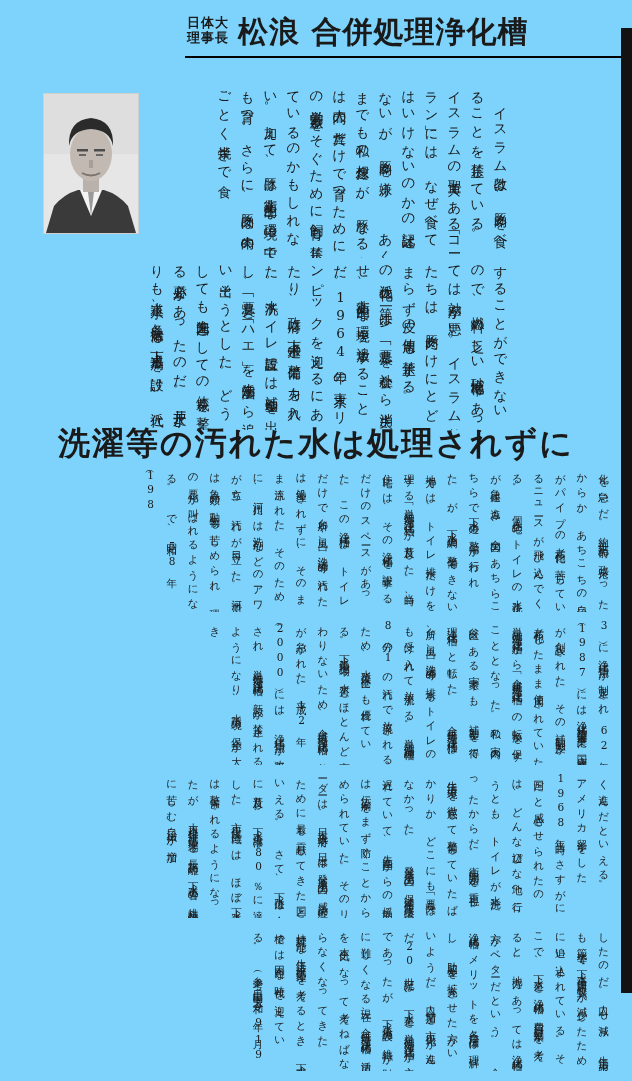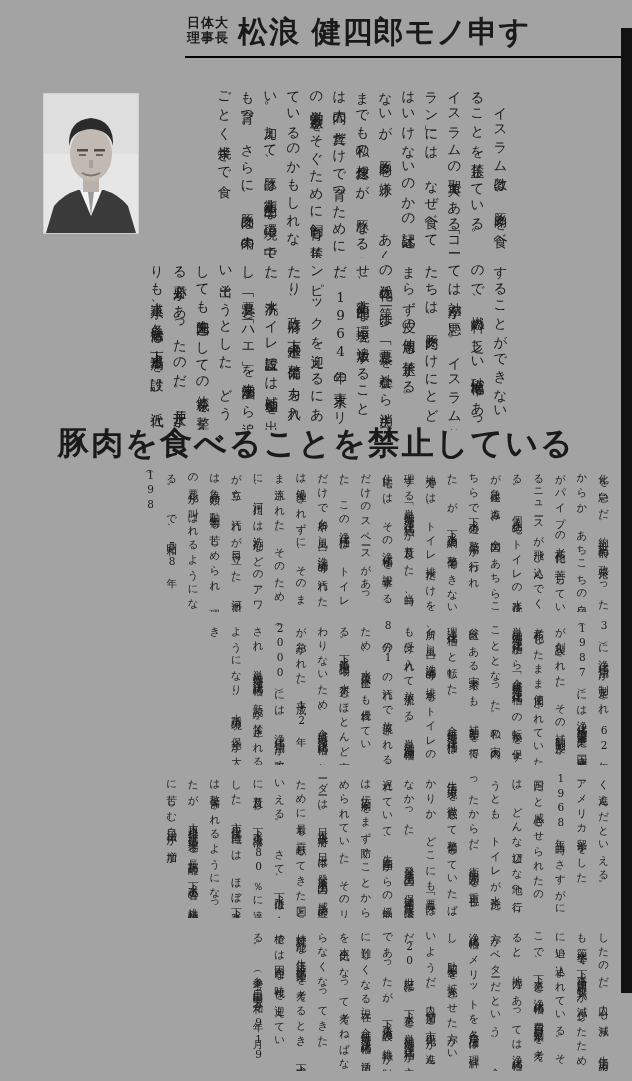--- a/index.html
+++ b/index.html
@@ -1,18 +1,18 @@
 <!DOCTYPE html>
 <html lang="ja"><head>
 <meta charset="utf-8">
 <style>
   html,body{margin:0;padding:0;background:#888;}
   .page{
     position:relative;width:632px;height:1081px;margin:0 auto;
-    background:#a3a3a3;overflow:hidden;
+    background:#7dd3fc;overflow:hidden;
     font-family:"DejaVu Serif","Liberation Serif",serif;
     color:#1a1a1a;
   }
   
   .masthead{
     position:absolute;left:185px;top:6px;width:447px;height:50px;
     border-bottom:2px solid #000;
     display:flex;align-items:center;gap:9px;
   }
   .masthead-role{
@@ -78,21 +78,21 @@
 </head>
 <body>
 
 <div class="page">
 
   <header class="masthead">
     <div class="masthead-role">
       <span>日体大</span>
       <span>理事長</span>
     </div>
-    <div class="masthead-title">松浪 健四郎モノ申す</div>
+    <div class="masthead-title">松浪 合併処理浄化槽</div>
   </header>
 
   <div class="edge-bar"></div>
 
 
   <section class="intro">
     <div class="photo">
       <svg width="94" height="139" viewBox="0 0 94 139" xmlns="http://www.w3.org/2000/svg">
         <rect x="0" y="0" width="94" height="139" fill="#e6e6e6"></rect>
         <rect x="0" y="0" width="94" height="60" fill="#dedede"></rect>
@@ -115,21 +115,21 @@
         <rect x="52" y="60" width="7" height="2" fill="#666"></rect>
 
         <rect x="45" y="66" width="4" height="8" fill="#a89f97"></rect>
         <path d="M38 79 Q47 84 56 79" stroke="#7c746d" stroke-width="2" fill="none"></path>
       </svg>
     </div>
     <div class="intro-dan1 vtext">　イスラム教は、豚肉を食べることを禁止している。イスラムの聖典である「コーラン」には、なぜ食べてはいけないのかの記述はないが、豚肉を嫌う。　あくまでも私の想像だが、豚なる家畜は人間の糞だけで育つために人間の労働意欲をそぐために飼育も禁止しているのかもしれない。加えて、豚は非衛生的な環境の中でも育つ。さらに、豚肉は牛肉のごとく半焼きで食</div>
     <div class="intro-dan2 vtext">することができないので、燃料の乏しい砂漠地帯にあっては効率が悪い。イスラム教徒たちは、豚肉だけにとどまらず皮の使用も禁止する。　国家の近代化の第一歩は、「悪臭」を社会から消失させ、非衛生的な環境を追放することだ。1964年の東京オリンピックを迎えるにあたり、政府は上下水道の整備に力を入れた。水洗トイレ設置には補助金を出し、「悪臭」と「ハエ」を生活圏から追い出そうとした。どうしても先進国としての体裁を整える必要があったのだ。井戸水よりも水道水、各自治体も上下水道局を設け、近代</div>
   </section>
 
-  <h2 class="headline">豚肉を食べることを禁止している</h2>
+  <h2 class="headline">洗濯等の汚れた水は処理されずに</h2>
 
   <section class="body-sec">
     <div class="body-dan vtext">化を急いだ。約半世紀前の政策だったからか、あちこちの自治体がパイプの老朽化に苦労しているニュースが飛び込んでくる。　個人住宅のトイレの水洗化が急速に進み、全国のあちらこちらで下水道の整備が行われた。が、下水道網の整備できない地方では、トイレ排水だけを処理する「単独処理浄化槽」が普及した。当時、各個人住宅には、その浄化槽を設置するだけのスペースがあった。この浄化槽は、トイレ排水だけで台所や風呂、洗濯等の汚れた水は処理されずに、そのまま流された。そのために、河川には洗剤などのアワが立ち、汚れが目立った。河川では魚介類の動生物も苦しめられ、環境の悪化が叫ばれるようになる。　で、昭和58年（198</div>
     <div class="body-dan vtext">3）に浄化槽法が制定され、62年（1987）には浄化槽整備事業に国庫補助制度が創設された。その補助制度が、老朽化したまま使用されていた単独処理浄化槽から「合併処理浄化槽」への転換を促すこととなった。私の家内の世田谷区にある実家でも、補助金を得て合併処理浄化槽へと転じた。　合併処理浄化槽は、台所、風呂、洗濯等の排水もトイレの排水も受け入れて放流する。単独処理槽の8分の1の汚れで放流されるため、水質保全にも優れている。下水処理場の水質とほとんど変わりないため、合併処理浄化槽の普及が急がれた。平成12年（2000）には、浄化槽法が改正され、単独処理浄化槽の新設が禁止されるようになり、水環境の保全が大き</div>
     <div class="body-dan vtext">く進んだといえる。　アメリカ留学をした1968年当時、さすがに先進国だと感心させられたのは、どんな辺ぴな地へ行こうとも、トイレが水洗だったからだ。衛生問題を重視し、生活環境を徹底して整備していたばかりか、どこにも「悪臭」はなかった。　発展途上国の保健衛生政策は遅れていて、先進国からの援助は伝染病をまず防ぐことから始められていた。そのリーダーは、日本政府で日本は発展途上国の感染症のために最も貢献してきた国といえる。　さて、下水道は全国に普及し、下水道率は80％に達した。市街化区域には、ほぼ下水道は整備されるようになったが、大規模排水処理場と長距離の下水道管の維持管理費用に苦しむ自治体が増加</div>
     <div class="body-dan vtext">したのだ。人口も減り、生活用水も節水等で下水道使用料収入が減少したため苦境に追い込まれている。そこで、下水道と浄化槽の費用対効果を考えると、地方にあっては浄化槽の方がベターだという。　合併処理浄化槽のメリットを各自治体は理解し、助成金を拡充させた方がいいようだ。人口増加と市街化が進んだ20世紀は、下水道と単独処理浄化槽が主力であったが、下水道施設の維持が財政的に難しくなる現在、合併処理浄化槽の活用を本気になって考えねばならなくなってきた。　持続可能な生活排水処理を考えるとき、下水道一本槍では困難な時代を迎えている。　（参考・「自由民主」令和5年9月19日号）</div>
   </section>
 
 </div>
 

